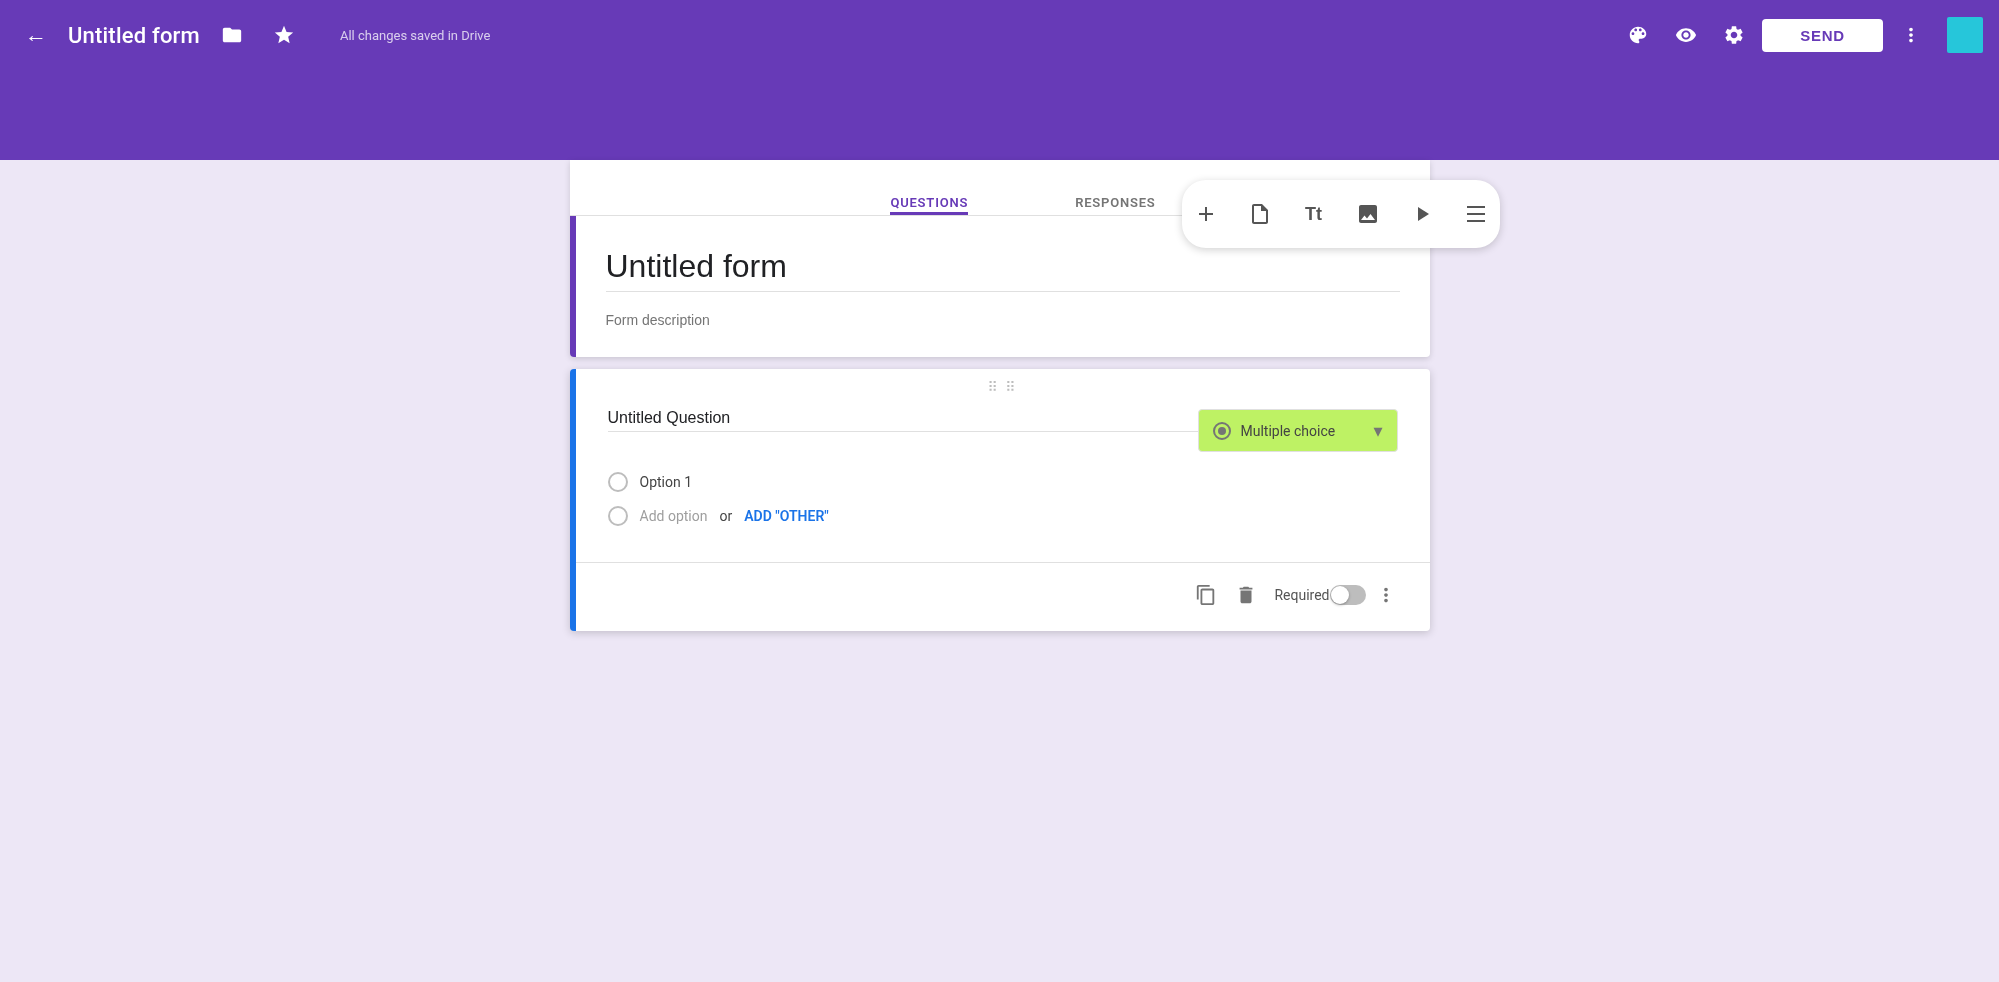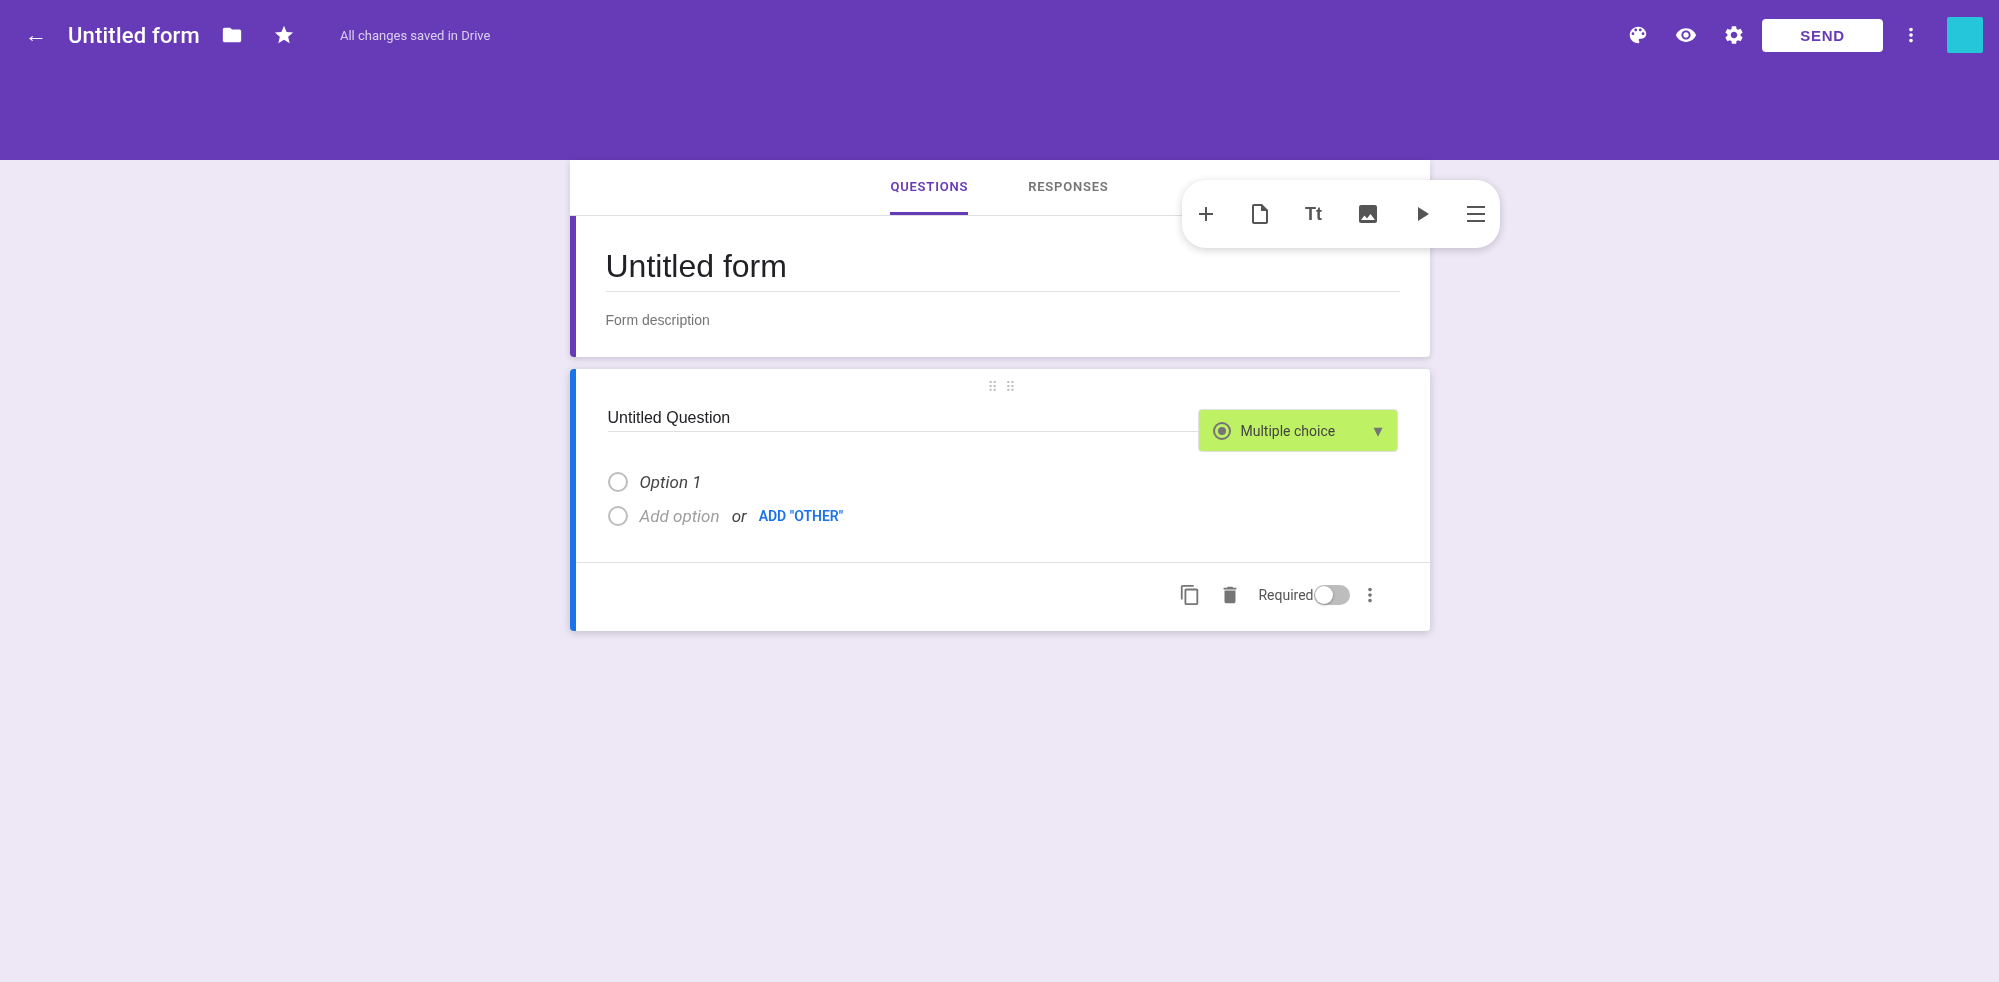--- a/index.html
+++ b/index.html
@@ -109,25 +109,26 @@
       gap: 60px;
       border-bottom: 1px solid #e0e0e0;
       padding: 0 40px;
       height: 56px;
       align-items: flex-end;
     }
     .tab {
       font-size: 13px;
       font-weight: 600;
       letter-spacing: 0.8px;
-      padding-bottom: 18px;
+      padding-bottom: 2px;
       cursor: pointer;
       color: #757575;
       border-bottom: 3px solid transparent;
       user-select: none;
+      margin-left: 47px;
     }
     .tab.active {
       color: #673ab7;
       border-bottom-color: #673ab7;
     }
 
     
     .form-header-section {
       padding: 32px 30px 28px;
       border-left: 6px solid #673ab7;
@@ -241,41 +242,40 @@
       gap: 12px;
     }
     .radio-circle {
       width: 20px;
       height: 20px;
       border-radius: 50%;
       border: 2px solid #bdbdbd;
       flex-shrink: 0;
     }
     .option-text {
-      font-size: 17px;
+      font-size: 14px;
       color: #444;
-      font-style: italic;
     }
     .option-text.placeholder {
       color: #9e9e9e;
     }
     .add-other-link {
       color: #1a73e8;
       font-size: 14px;
       font-weight: 600;
       text-decoration: none;
       cursor: pointer;
     }
 
     
     .question-footer {
       display: flex;
       align-items: center;
       justify-content: flex-end;
-      padding: 12px 40px 16px;
+      padding: 12px 24px 16px;
       border-top: 1px solid #e0e0e0;
     }
     .footer-icon-btn {
       background: none;
       border: none;
       cursor: pointer;
       color: #757575;
       width: 40px;
       height: 40px;
       border-radius: 50%;

